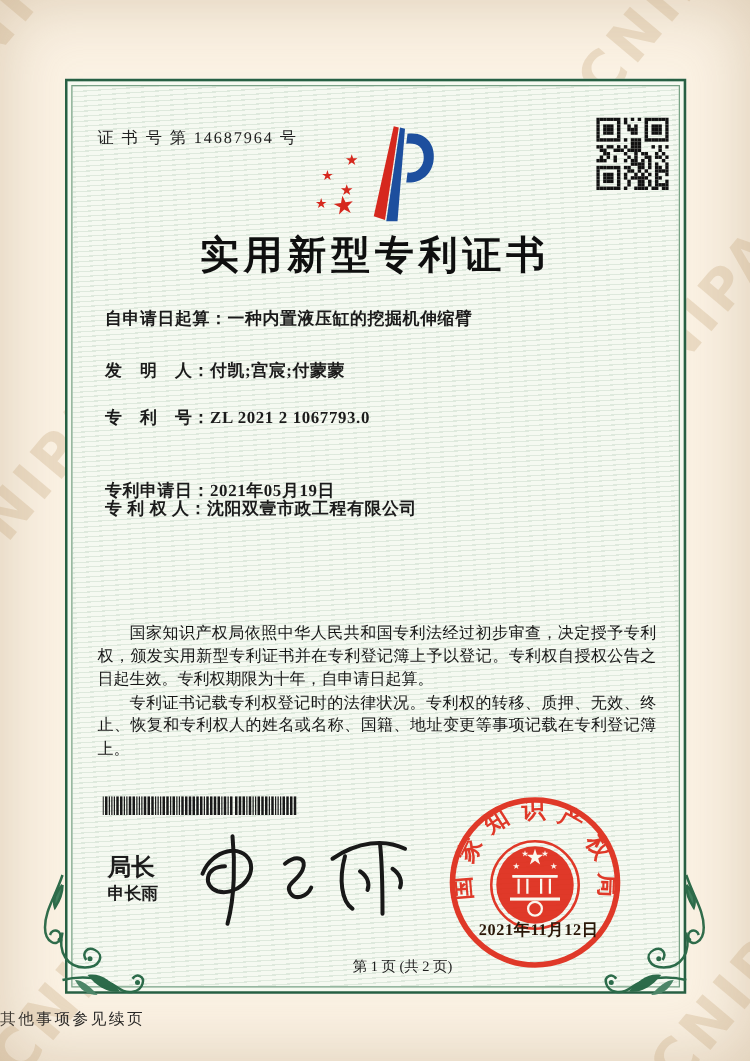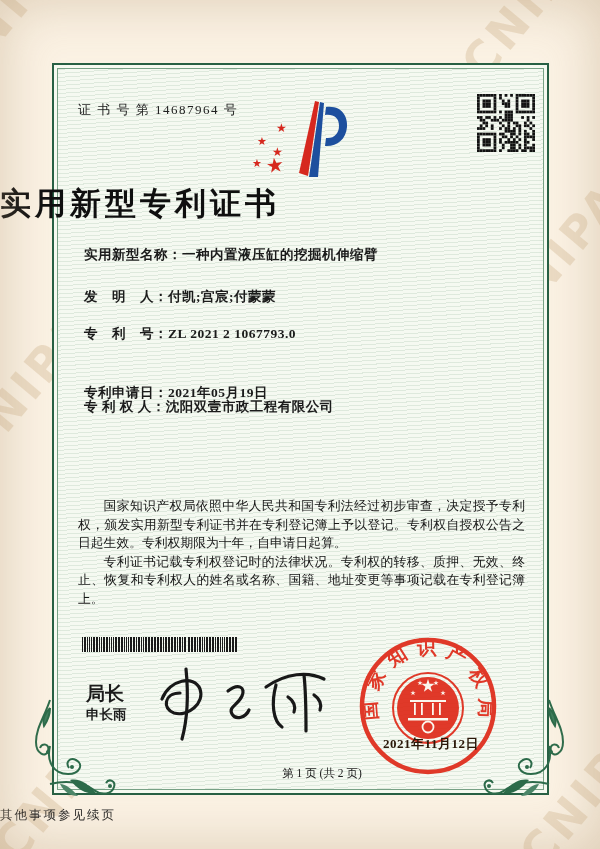--- a/index.html
+++ b/index.html
@@ -25,21 +25,21 @@
          box-shadow:inset 0 0 0 3px #f6faf1, inset 0 0 0 4px #78a286;
          background:#f5f9f1;z-index:2;}
   .frame .lines{position:absolute;inset:4px;
          background:repeating-linear-gradient(176deg, rgba(140,176,148,0.22) 0 1px, transparent 1px 4px);}
 
   .abs{position:absolute;z-index:3;}
 
   .certno{left:78px;top:101px;font-size:13px;font-weight:normal;letter-spacing:1.5px;color:#202020;}
 
   .logo-star{position:absolute;z-index:3;color:#d6281e;line-height:1;}
-  .title{left:0;right:0;top:183px;font-size:31px;font-weight:bold;letter-spacing:4px;color:#0f0f0f;}
+  .title{left:0;right:0;top:183px;text-align:center;font-size:31px;font-weight:bold;letter-spacing:4px;color:#0f0f0f;}
 
   .field{position:absolute;left:84px;z-index:3;font-size:13.5px;font-weight:bold;color:#1b1b1b;letter-spacing:0.5px;}
   .val-addr{display:inline-block;width:352px;line-height:19px;vertical-align:top;}
   .pair2{position:absolute;left:246px;top:0;white-space:nowrap;}
 
   .paras{position:absolute;left:78px;top:497px;width:447px;z-index:3;
          font-size:12.8px;line-height:18.6px;text-align:justify;color:#161616;}
   .paras p{margin:0;text-indent:2em;}
 
   .barcode{left:82px;top:637px;z-index:3;}
@@ -315,21 +315,21 @@
       <rect x="14" y="20" width="1" height="1" fill="#111"></rect>
       <rect x="16" y="20" width="1" height="1" fill="#111"></rect>
       <rect x="17" y="20" width="1" height="1" fill="#111"></rect>
       <rect x="19" y="20" width="1" height="1" fill="#111"></rect>
       <rect x="20" y="20" width="1" height="1" fill="#111"></rect>
     </svg>
 
   <div class="abs title">实用新型专利证书</div>
 
   <div class="field" style="top:246px;">
-    <span>实用新型名称：</span><span>一种内置液压缸的挖掘机伸缩臂</span>
+    <span>自申请日起算：</span><span>一种内置液压缸的挖掘机伸缩臂</span>
   </div>
   <div class="field" style="top:288px;">
     <span>发　明　人：</span><span>付凯;宫宸;付蒙蒙</span>
   </div>
   <div class="field" style="top:325px;">
     <span>专　利　号：</span><span>ZL 2021 2 1067793.0</span>
   </div>
   <div class="field" style="top:384px;">
     <span>专利申请日：</span><span>2021年05月19日</span>
   </div>

